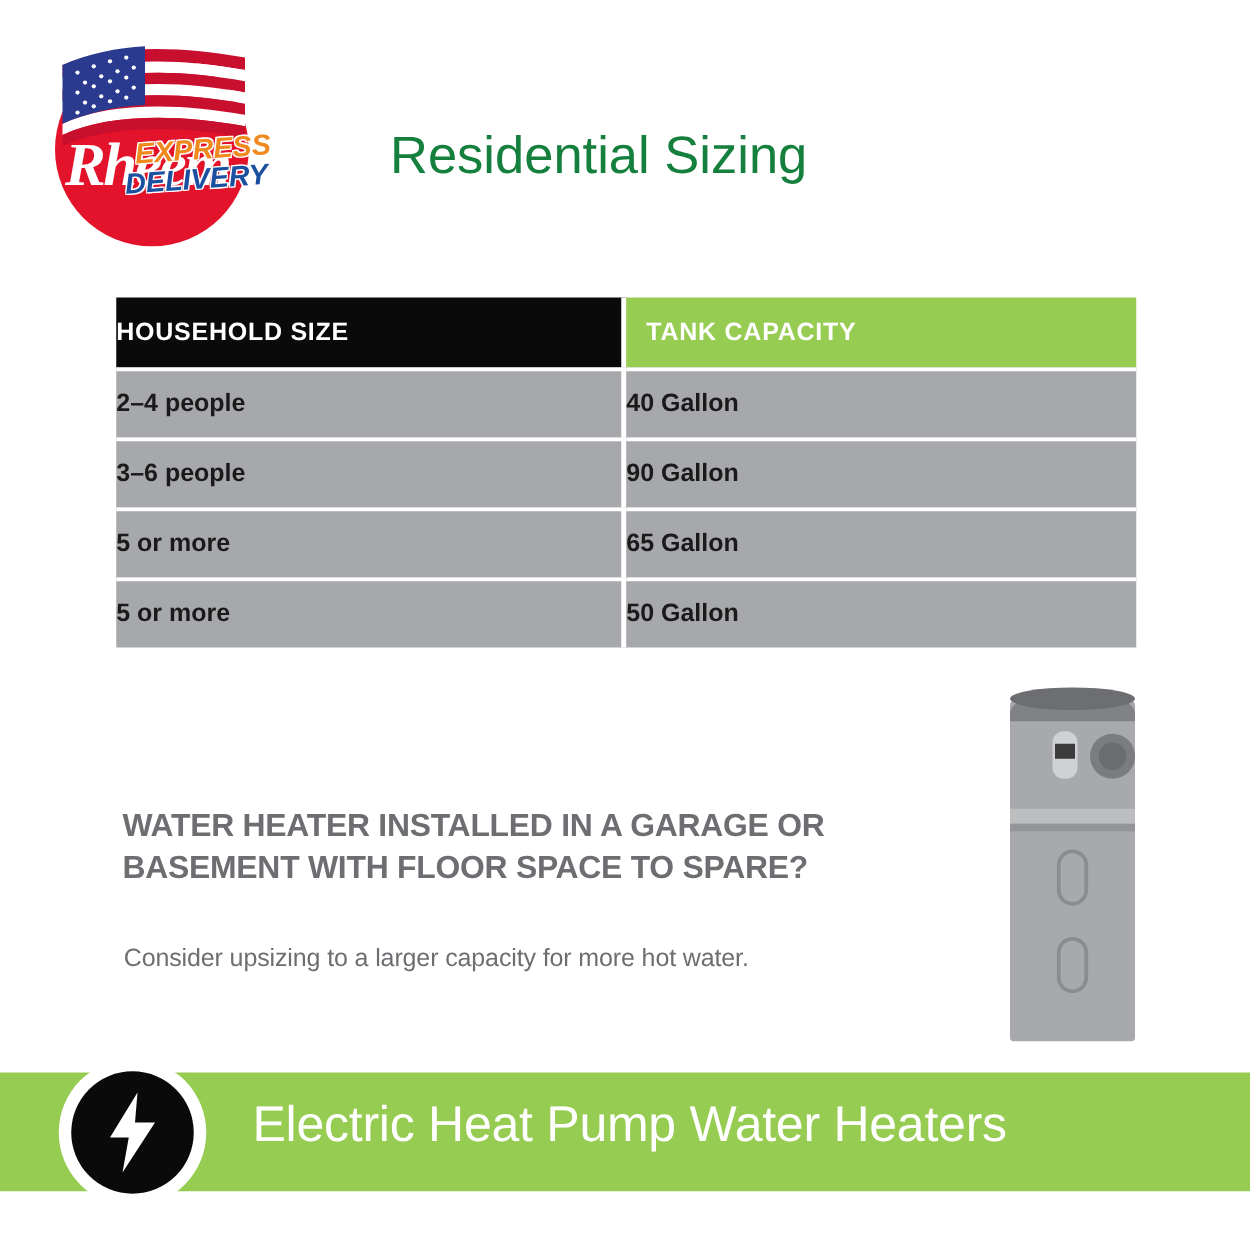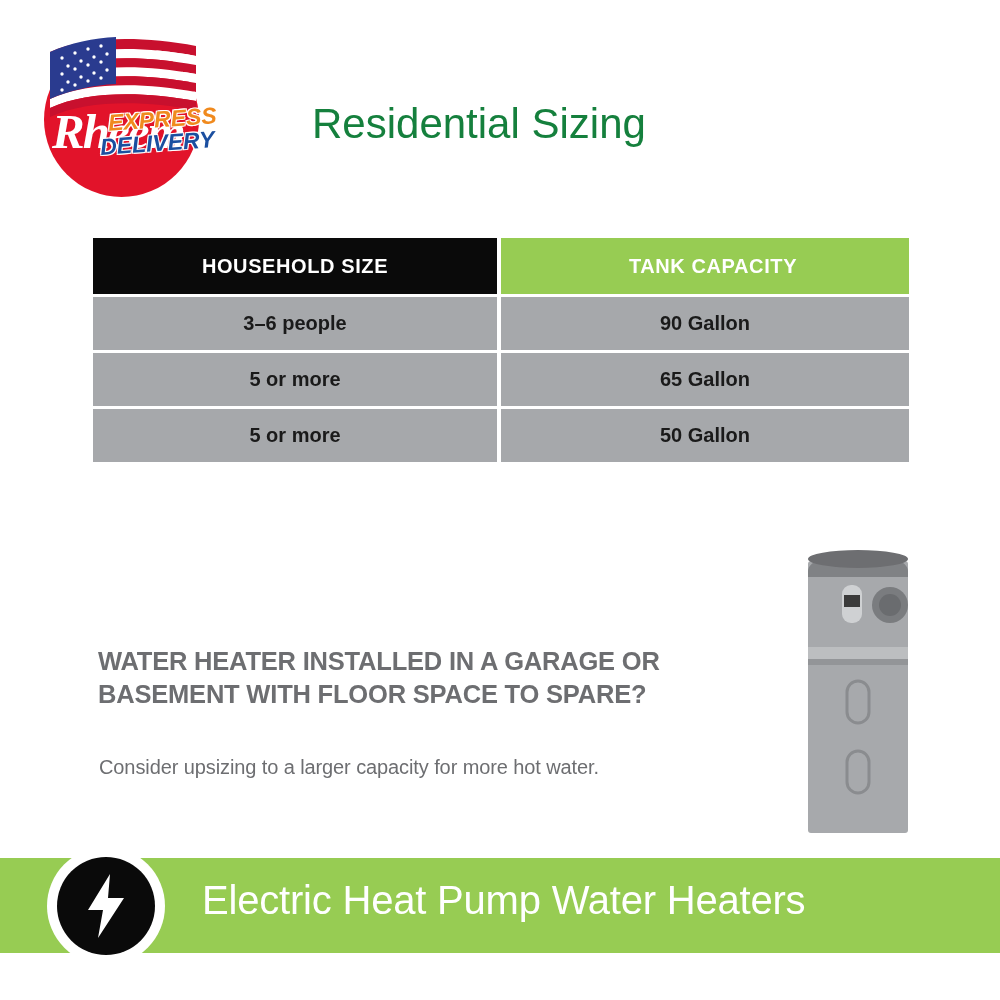--- a/index.html
+++ b/index.html
@@ -74,21 +74,21 @@
 
   
   .sizing-table {
     position: absolute; left: 93px; top: 238px;
     width: 816px;
     border-collapse: separate; border-spacing: 0;
   }
   .sizing-table td, .sizing-table th {
     width: 50%;
     height: 56px;
-    text-align: center;
+    text-align: left;
     vertical-align: middle;
   }
   .th-household {
     background: #0a0a0a; color: #ffffff;
     font-size: 20px; font-weight: bold; letter-spacing: 0.6px;
     border-right: 4px solid #ffffff;
   }
   .th-capacity {
     background: #97cc53; color: #ffffff;
     font-size: 20px; font-weight: bold; letter-spacing: 0.6px; padding-left: 16px;
@@ -200,20 +200,24 @@
 
   <table class="sizing-table">
     <thead>
       <tr>
         <th class="th-household">HOUSEHOLD SIZE</th>
         <th class="th-capacity">TANK CAPACITY</th>
       </tr>
     </thead>
     <tbody>
       <tr>
+        <td class="cell-left">2–4 people</td>
+        <td>40 Gallon</td>
+      </tr>
+      <tr>
         <td class="cell-left">3–6 people</td>
         <td>90 Gallon</td>
       </tr>
       <tr>
         <td class="cell-left">5 or more</td>
         <td>65 Gallon</td>
       </tr>
       <tr>
         <td class="cell-left">5 or more</td>
         <td>50 Gallon</td>

